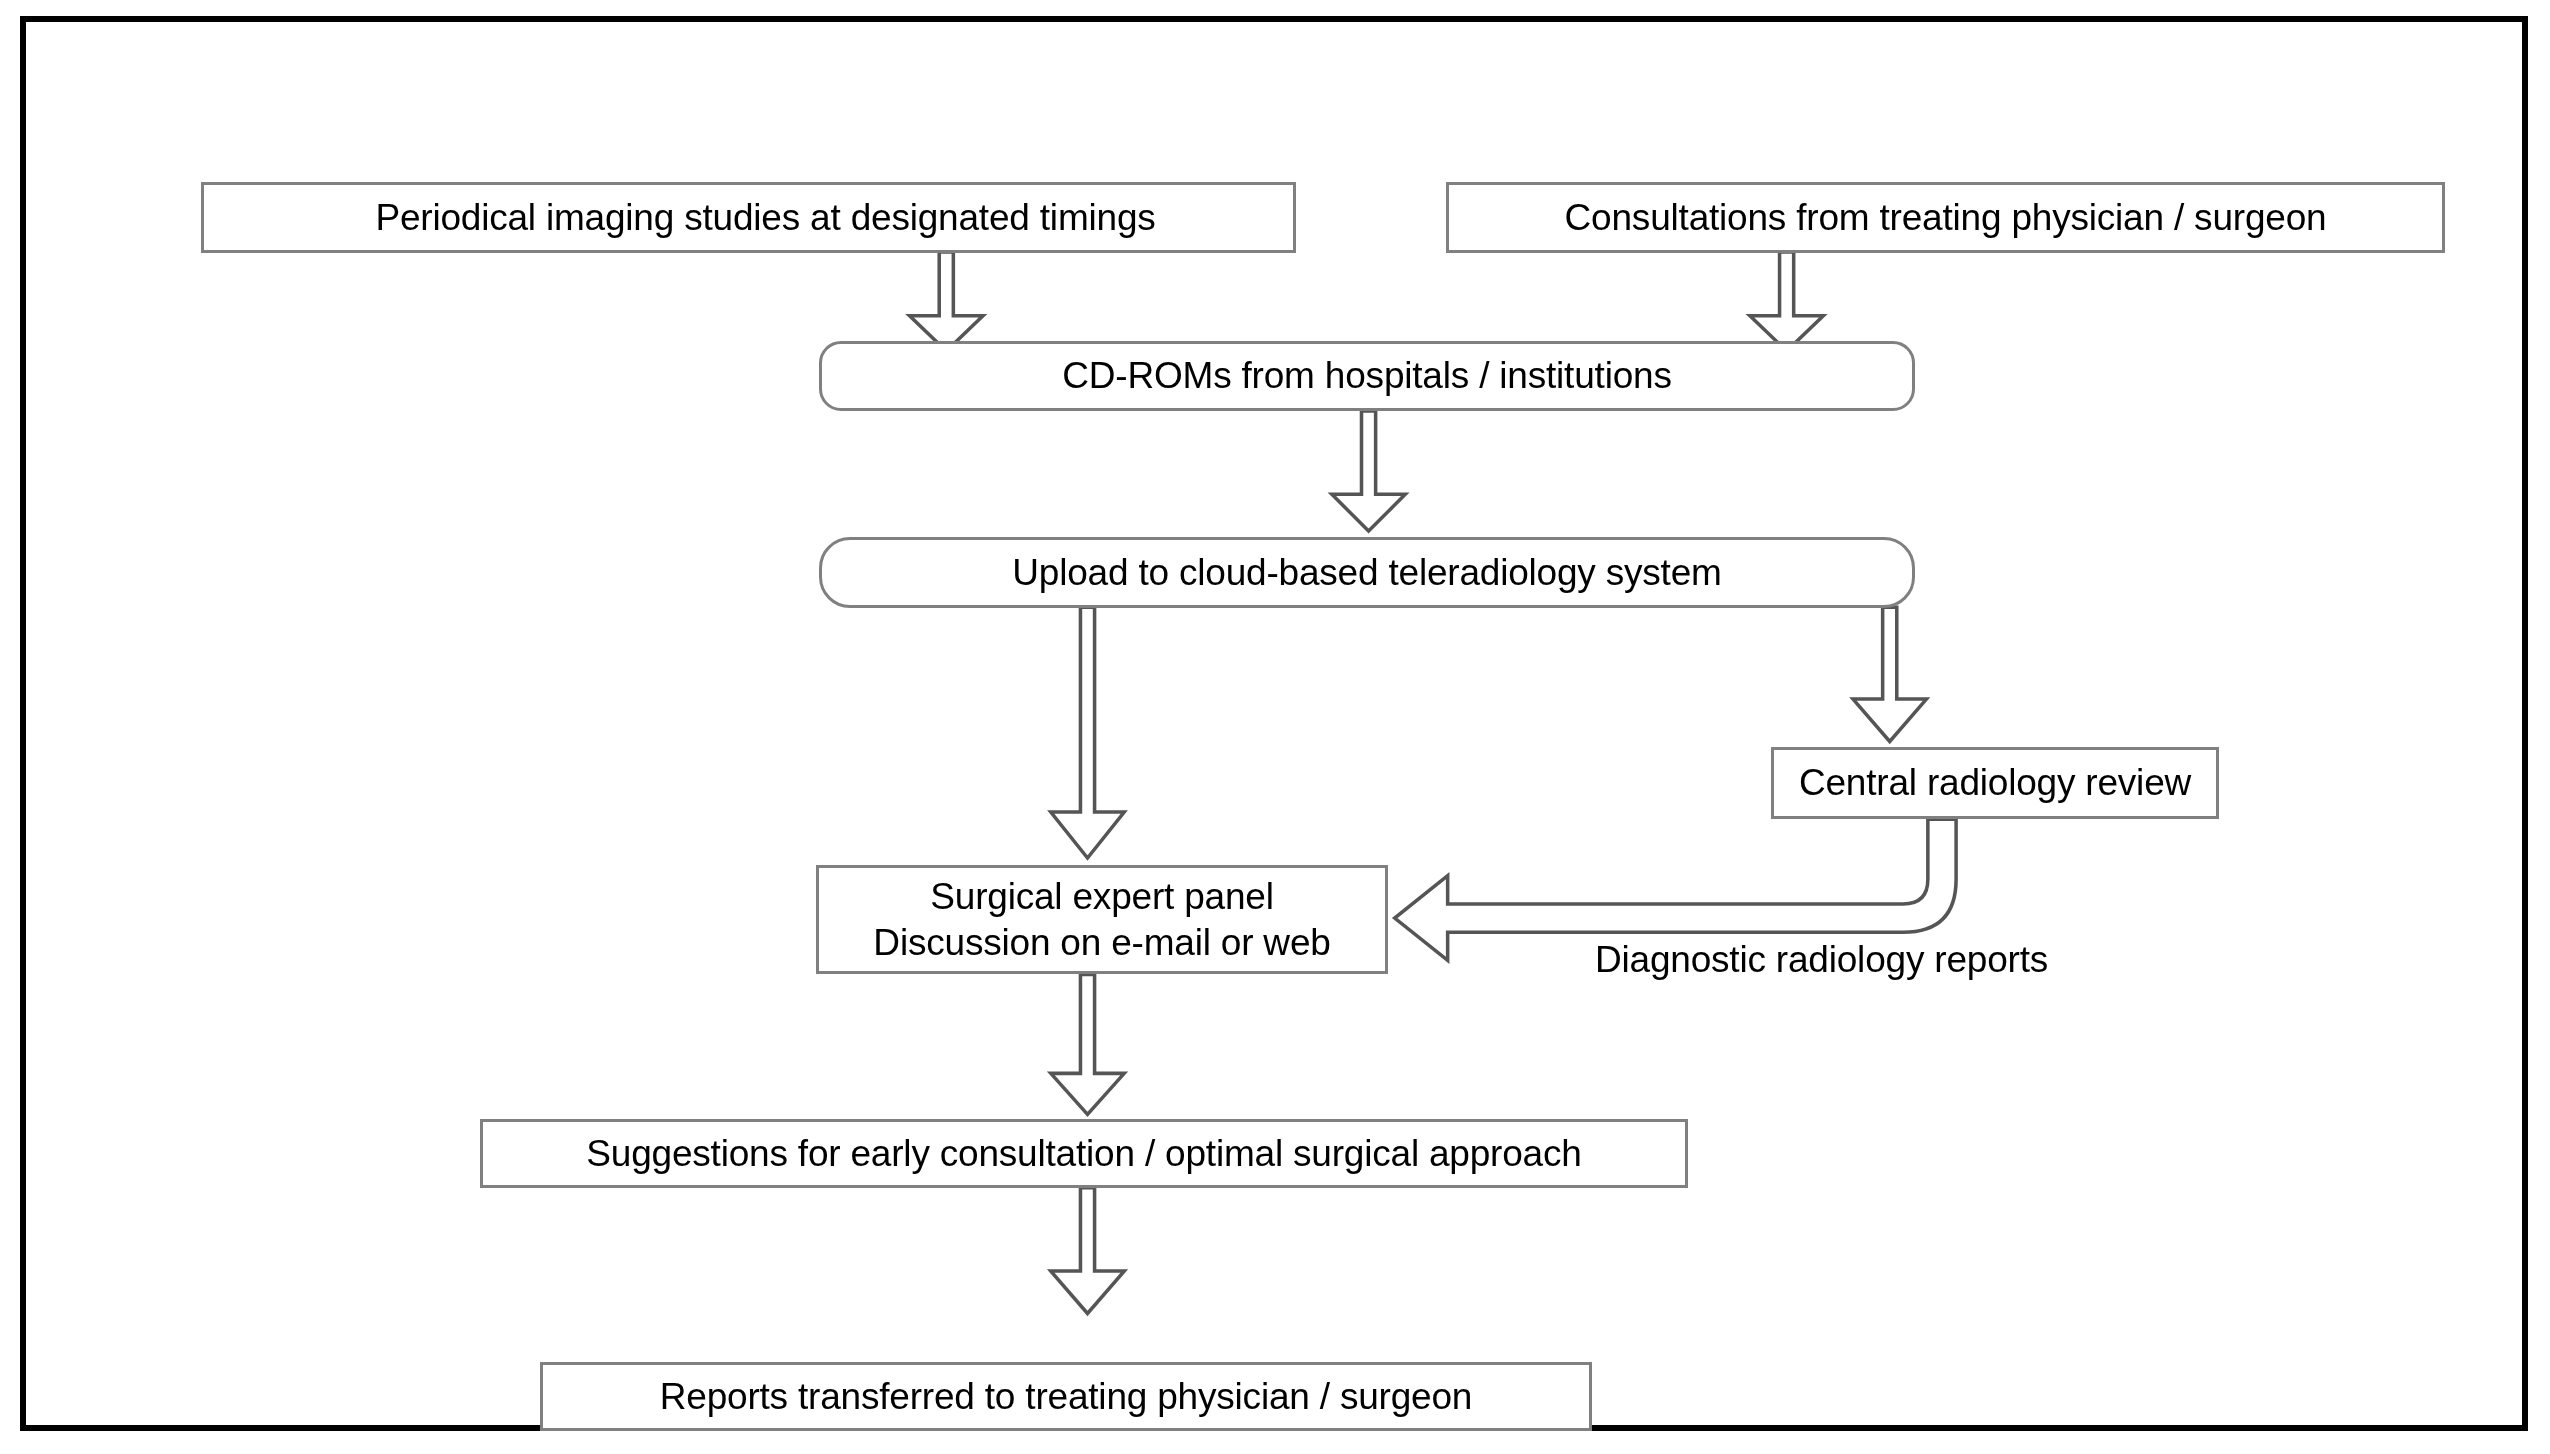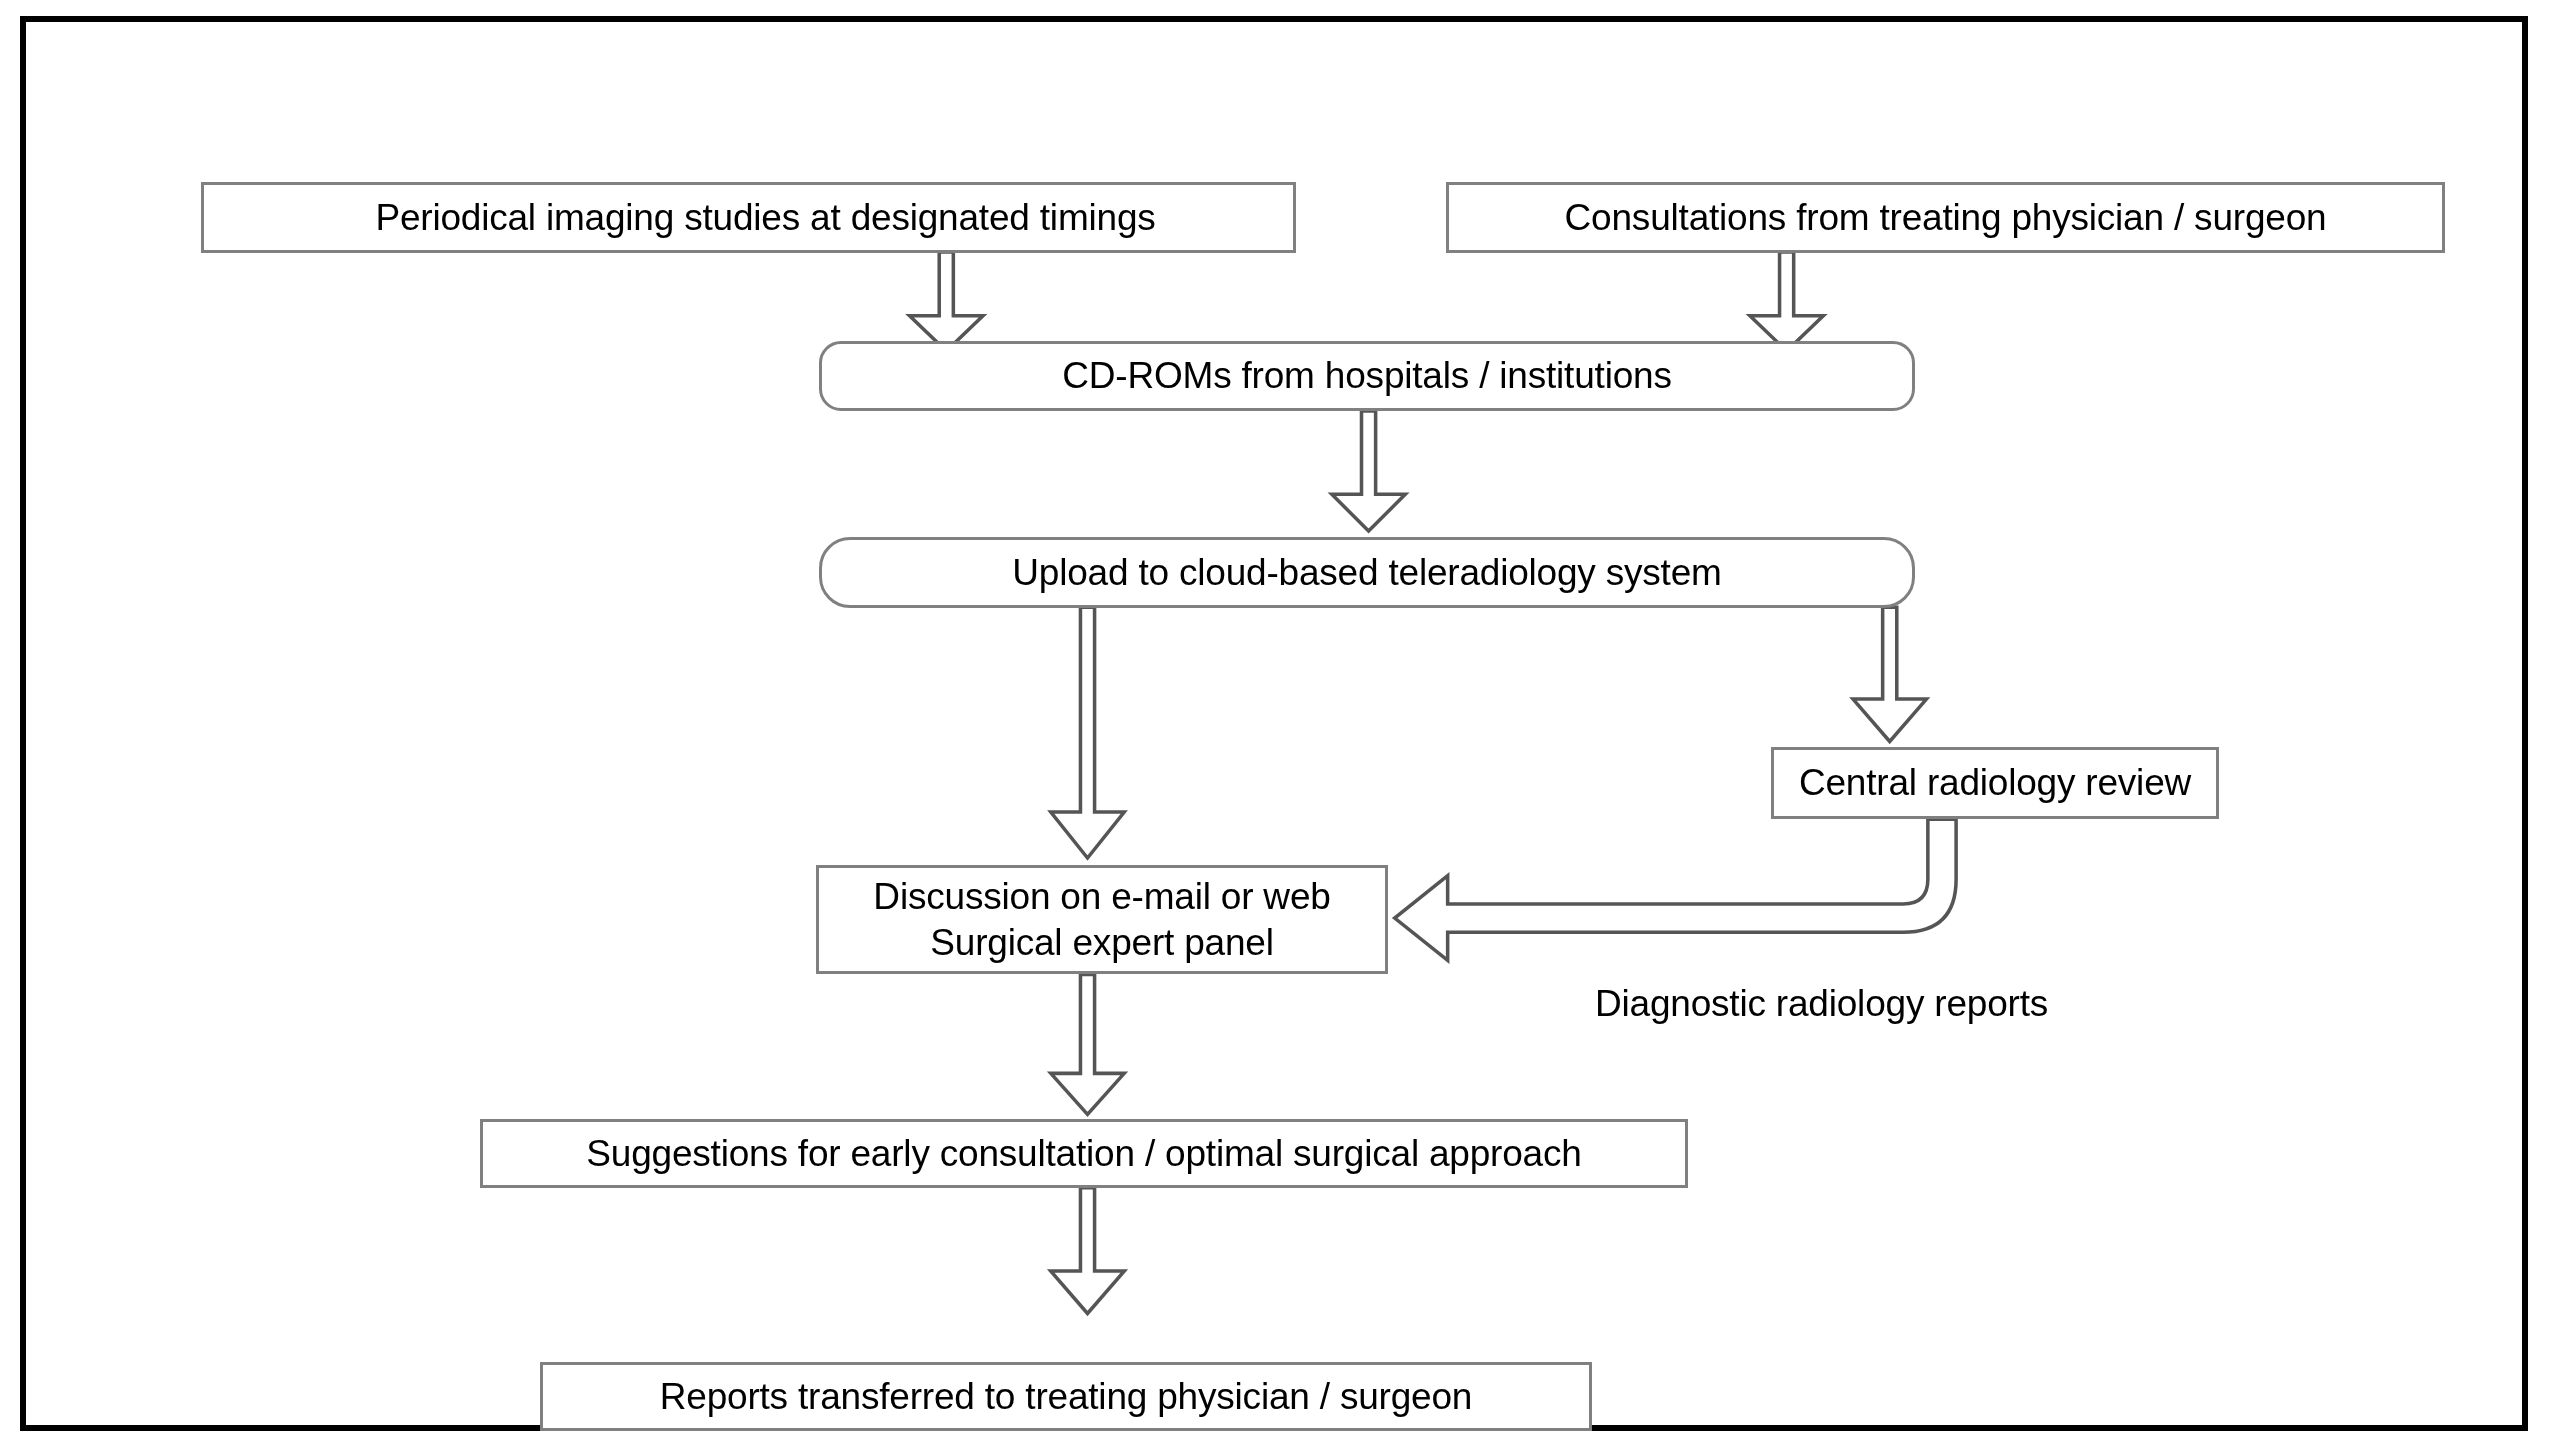--- a/index.html
+++ b/index.html
@@ -131,28 +131,28 @@
 
   <div class="node" style="left:819px; top:537px; width:1096px; height:71px;border-radius:31px;">
     <span class="line">Upload to cloud-based teleradiology system</span>
   </div>
 
   <div class="node" style="left:1771px; top:747px; width:448px; height:72px;">
     <span class="line">Central radiology review</span>
   </div>
 
   <div class="node" style="left:816px; top:865px; width:572px; height:109px;">
+    <span class="line">Surgical expert panel</span>
     <span class="line">Discussion on e-mail or web</span>
-    <span class="line">Surgical expert panel</span>
   </div>
 
   <div class="node" style="left:480px; top:1119px; width:1208px; height:69px;">
     <span class="line">Suggestions for early consultation / optimal surgical approach</span>
   </div>
 
   <div class="node" style="left:540px; top:1362px; width:1052px; height:69px;">
     <span class="line">Reports transferred to treating physician / surgeon</span>
   </div>
 
-  <div class="edge-label" style="left:1595px; top:939px;margin-top:44px;">Diagnostic radiology reports</div>
+  <div class="edge-label" style="left:1595px; top:939px;">Diagnostic radiology reports</div>
 
 </div>
 
 
 </body></html>

